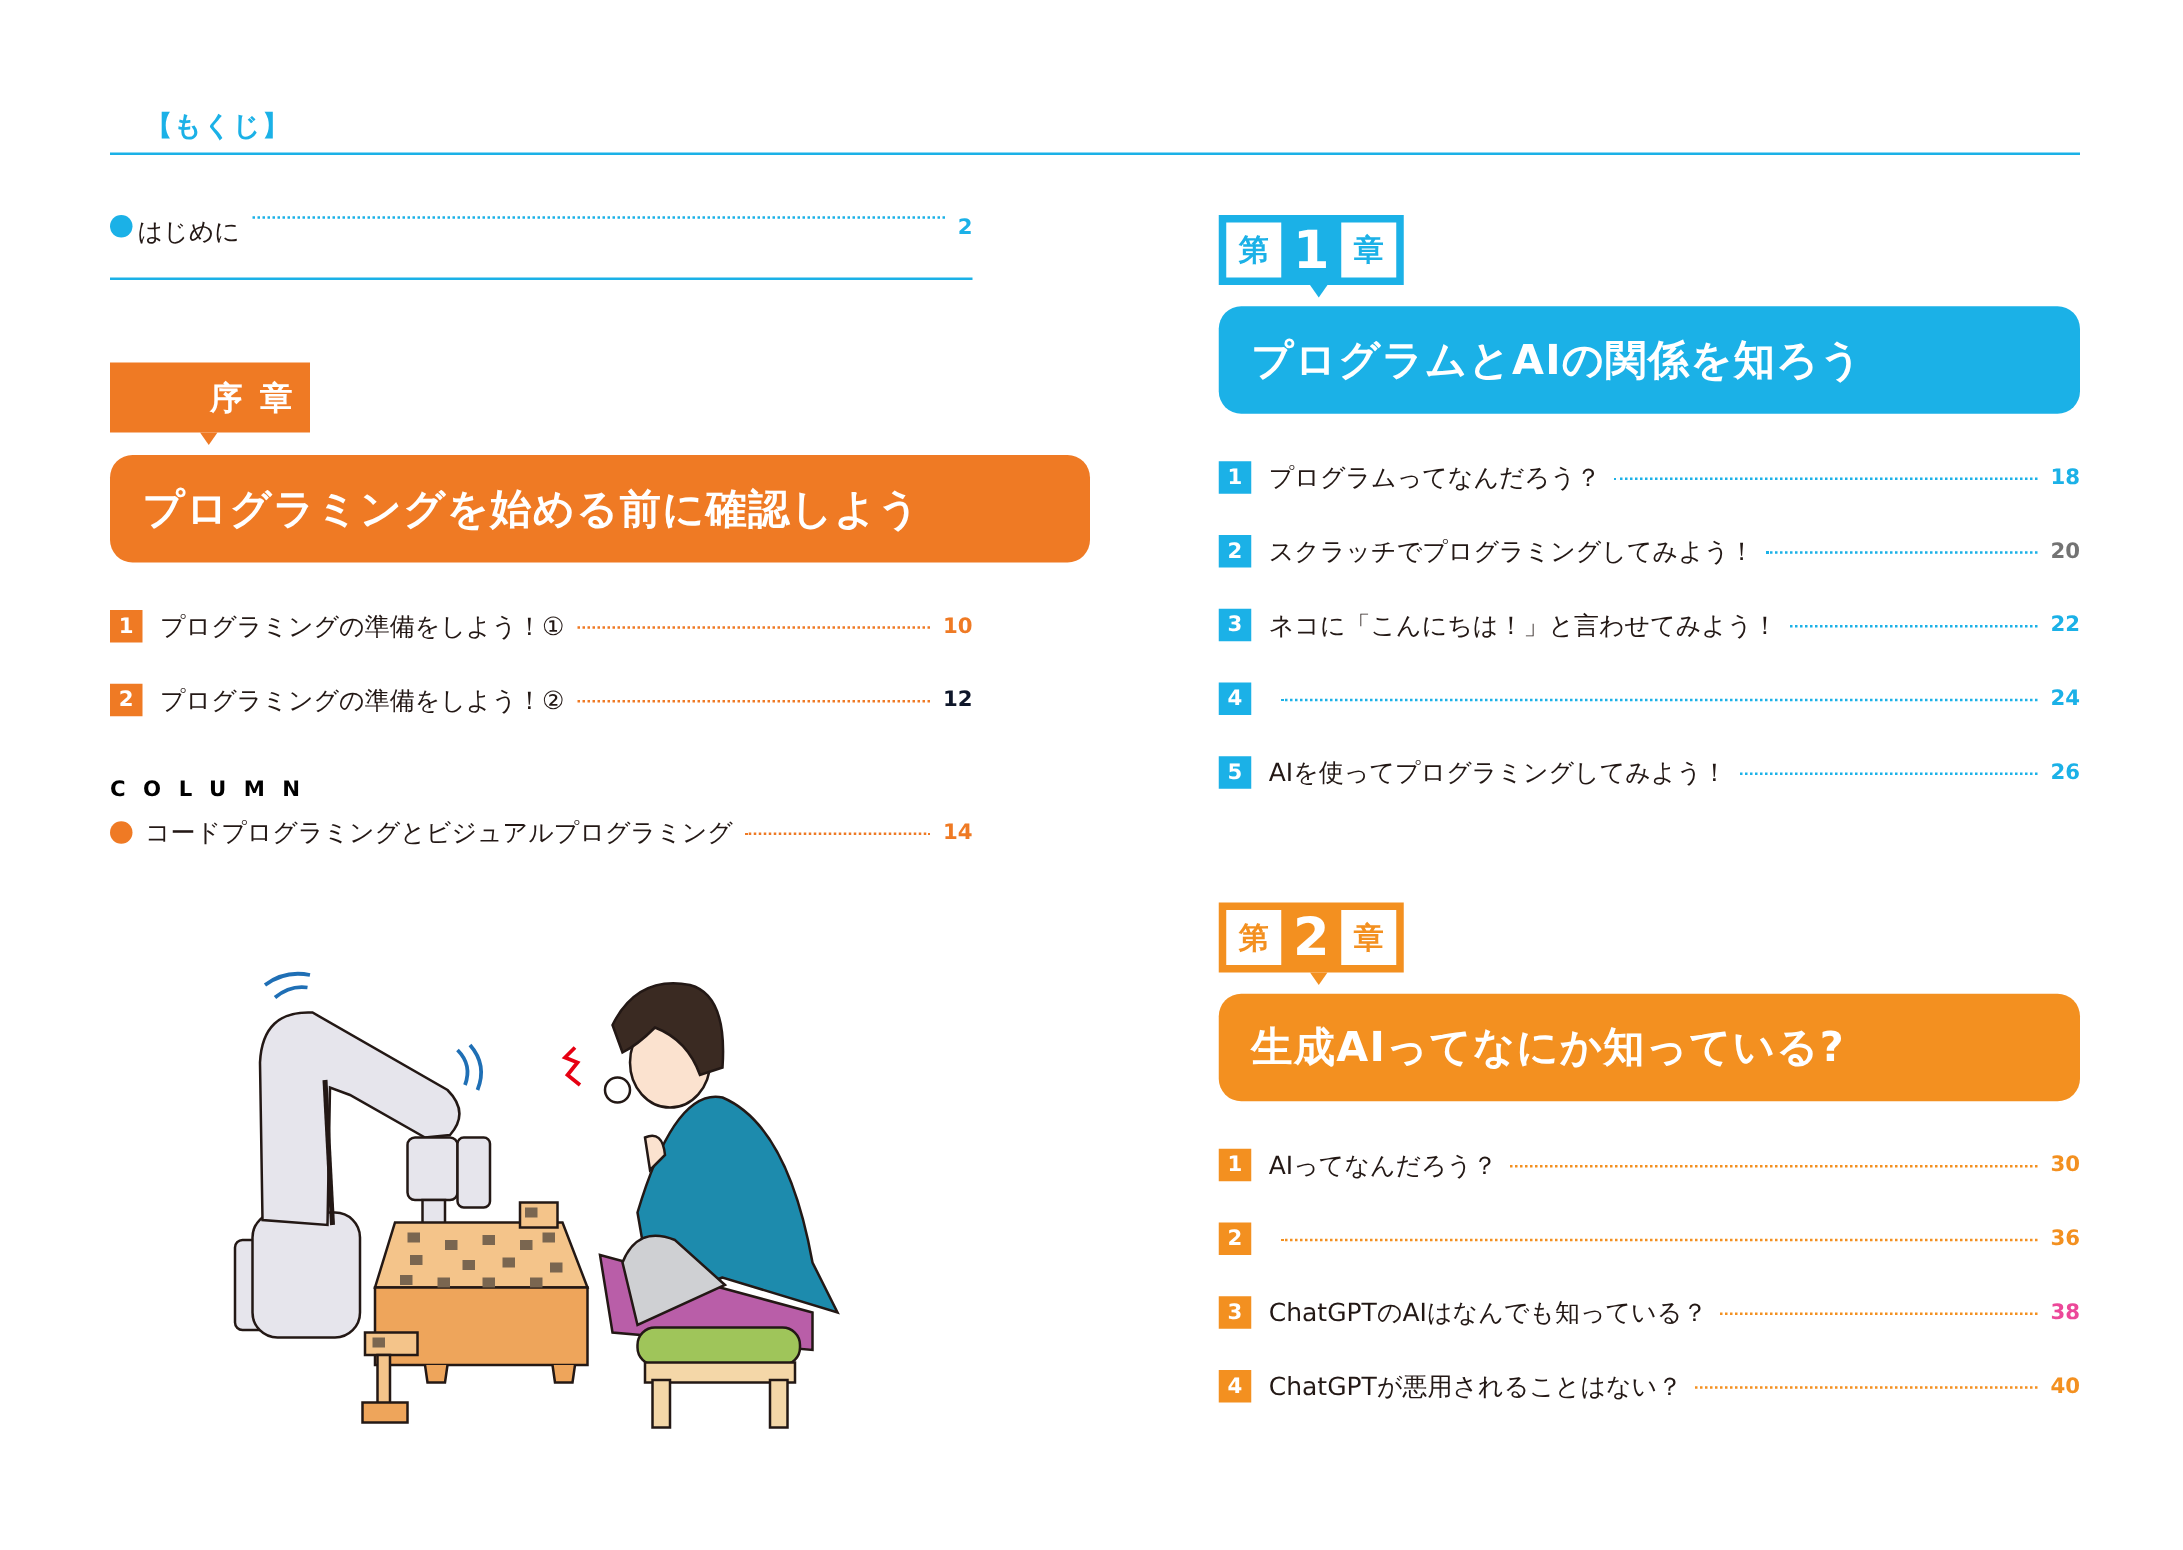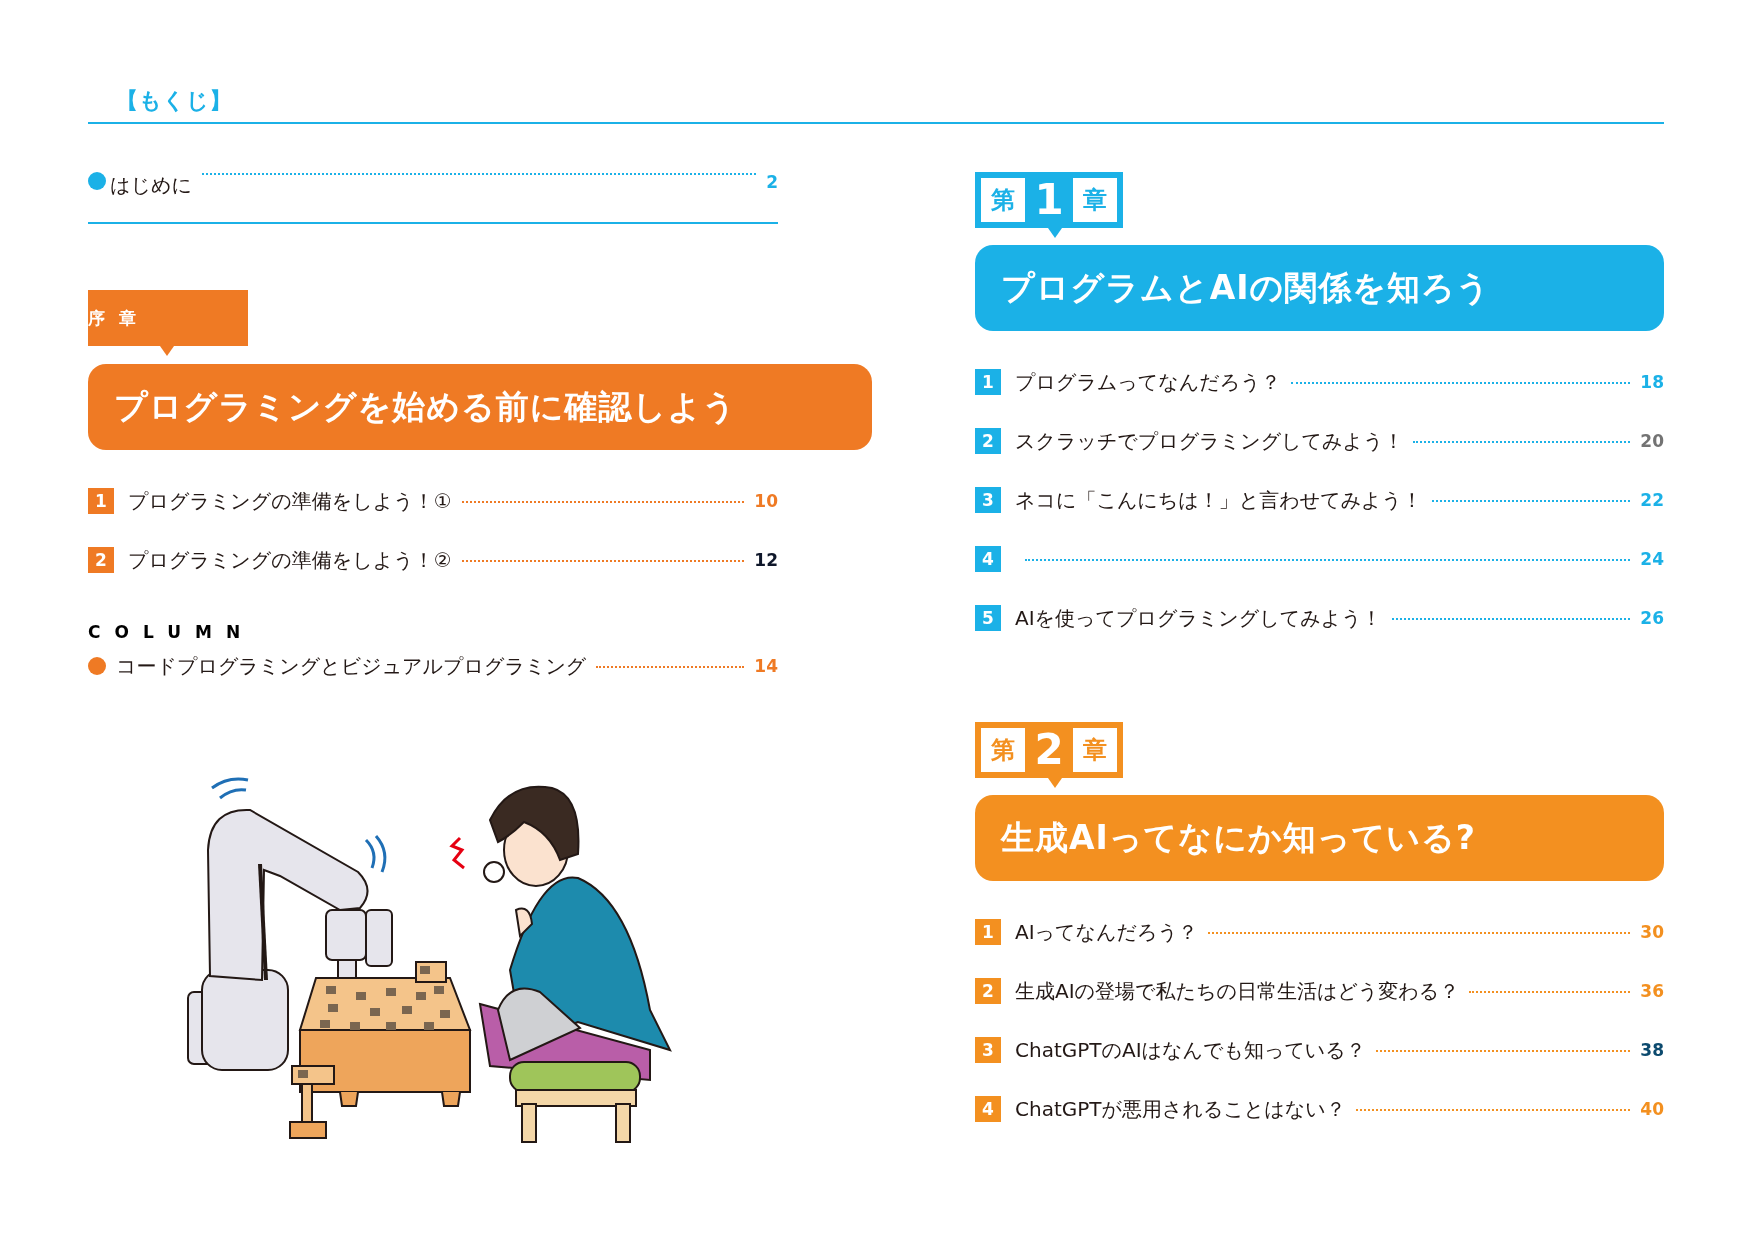--- a/index.html
+++ b/index.html
@@ -14,21 +14,21 @@
 
     
     .intro-row { left: 88px; top: 172px; width: 690px; height: 30px; display: flex; }
     .bullet { width: 18px; height: 18px; border-radius: 50%; flex: none; margin-right: 4px; }
     .row-text { font-size: 20px; white-space: nowrap; color: #231815; }
     .leader { flex: 1; border-bottom: 2px dotted; margin: 0 10px; height: 1px; position: relative; top: 1px; }
     .page-num { font-size: 17px; font-weight: bold; white-space: nowrap; }
     .intro-rule { left: 88px; top: 222px; width: 690px; height: 2px; background: #1bb1e7; }
 
     
-    .tag-solid { display: flex; align-items: center; justify-content: flex-start; color: #fff; font-weight: bold; font-size: 17px; letter-spacing: 14px; font-family: Liberation Serif, serif; }
+    .tag-solid { display: flex; align-items: center; justify-content: flex-end; color: #fff; font-weight: bold; font-size: 26px; letter-spacing: 14px; font-family: Liberation Serif, serif; }
     .tag-arrow { width: 0; height: 0; border-left: 7px solid transparent; border-right: 7px solid transparent; border-top: 10px solid; }
 
     .chapter-banner { border-radius: 18px; display: flex; align-items: center; padding-left: 26px; color: #fff; font-weight: bold; font-size: 33px; letter-spacing: 1px; }
 
     
     .tag-num { display: flex; align-items: center; gap: 6px; padding: 6px; }
     .tag-box { width: 44px; height: 44px; background: #fff; display: flex; align-items: center; justify-content: center; font-weight: bold; font-size: 24px; }
     .tag-digit { width: 36px; text-align: center; color: #fff; font-weight: bold; font-size: 42px; line-height: 44px; }
 
     
@@ -202,28 +202,27 @@
 </div>
 
 <div class="abs toc-row" style="left:975px;top:917px;width:689px;">
   <span class="num-badge" style="background:#f39020">1</span>
   <span class="row-text">AIってなんだろう？</span>
   <span class="leader" style="border-color:#f39020"></span>
   <span class="page-num" style="color:#f39020">30</span>
 </div>
 <div class="abs toc-row" style="left:975px;top:976px;width:689px;">
   <span class="num-badge" style="background:#f39020">2</span>
-  <span class="row-text">生成AIの登場で私たちの日常生活はどう変わる？</span>
   <span class="leader" style="border-color:#f39020"></span>
   <span class="page-num" style="color:#f39020">36</span>
 </div>
 <div class="abs toc-row" style="left:975px;top:1035px;width:689px;">
   <span class="num-badge" style="background:#f39020">3</span>
   <span class="row-text">ChatGPTのAIはなんでも知っている？</span>
   <span class="leader" style="border-color:#f39020"></span>
-  <span class="page-num" style="color:#0c4a6e">38</span>
+  <span class="page-num" style="color:#ec4899">38</span>
 </div>
 <div class="abs toc-row" style="left:975px;top:1094px;width:689px;">
   <span class="num-badge" style="background:#f39020">4</span>
   <span class="row-text">ChatGPTが悪用されることはない？</span>
   <span class="leader" style="border-color:#f39020"></span>
   <span class="page-num" style="color:#f39020">40</span>
 </div>
 
 </body></html>

